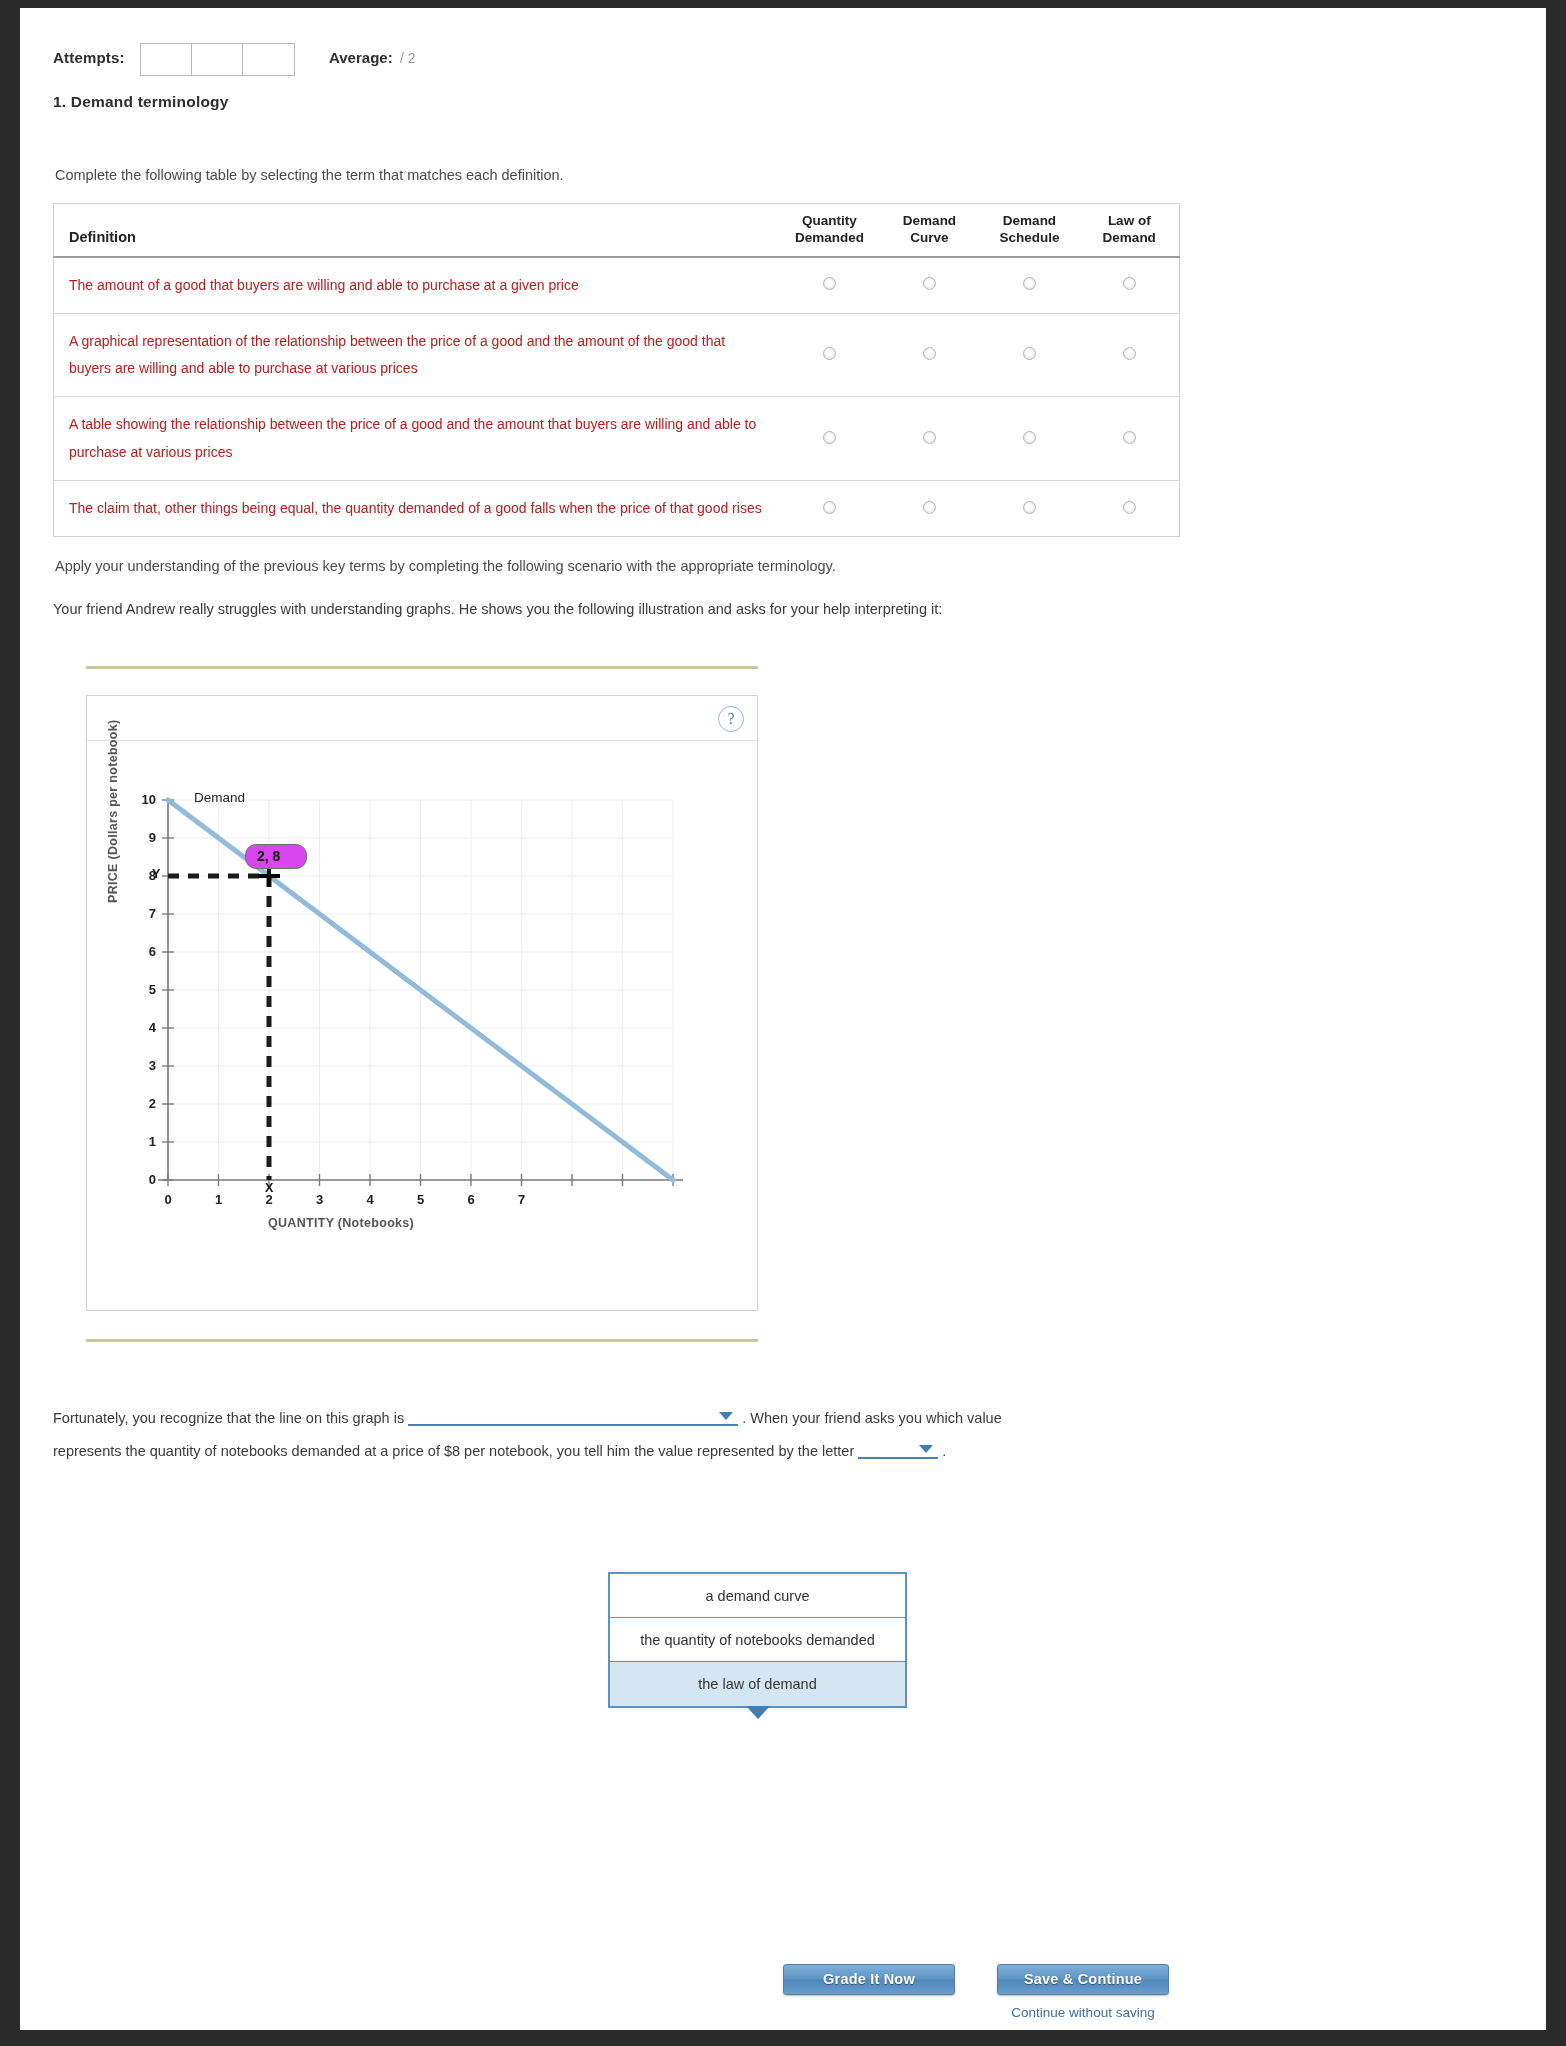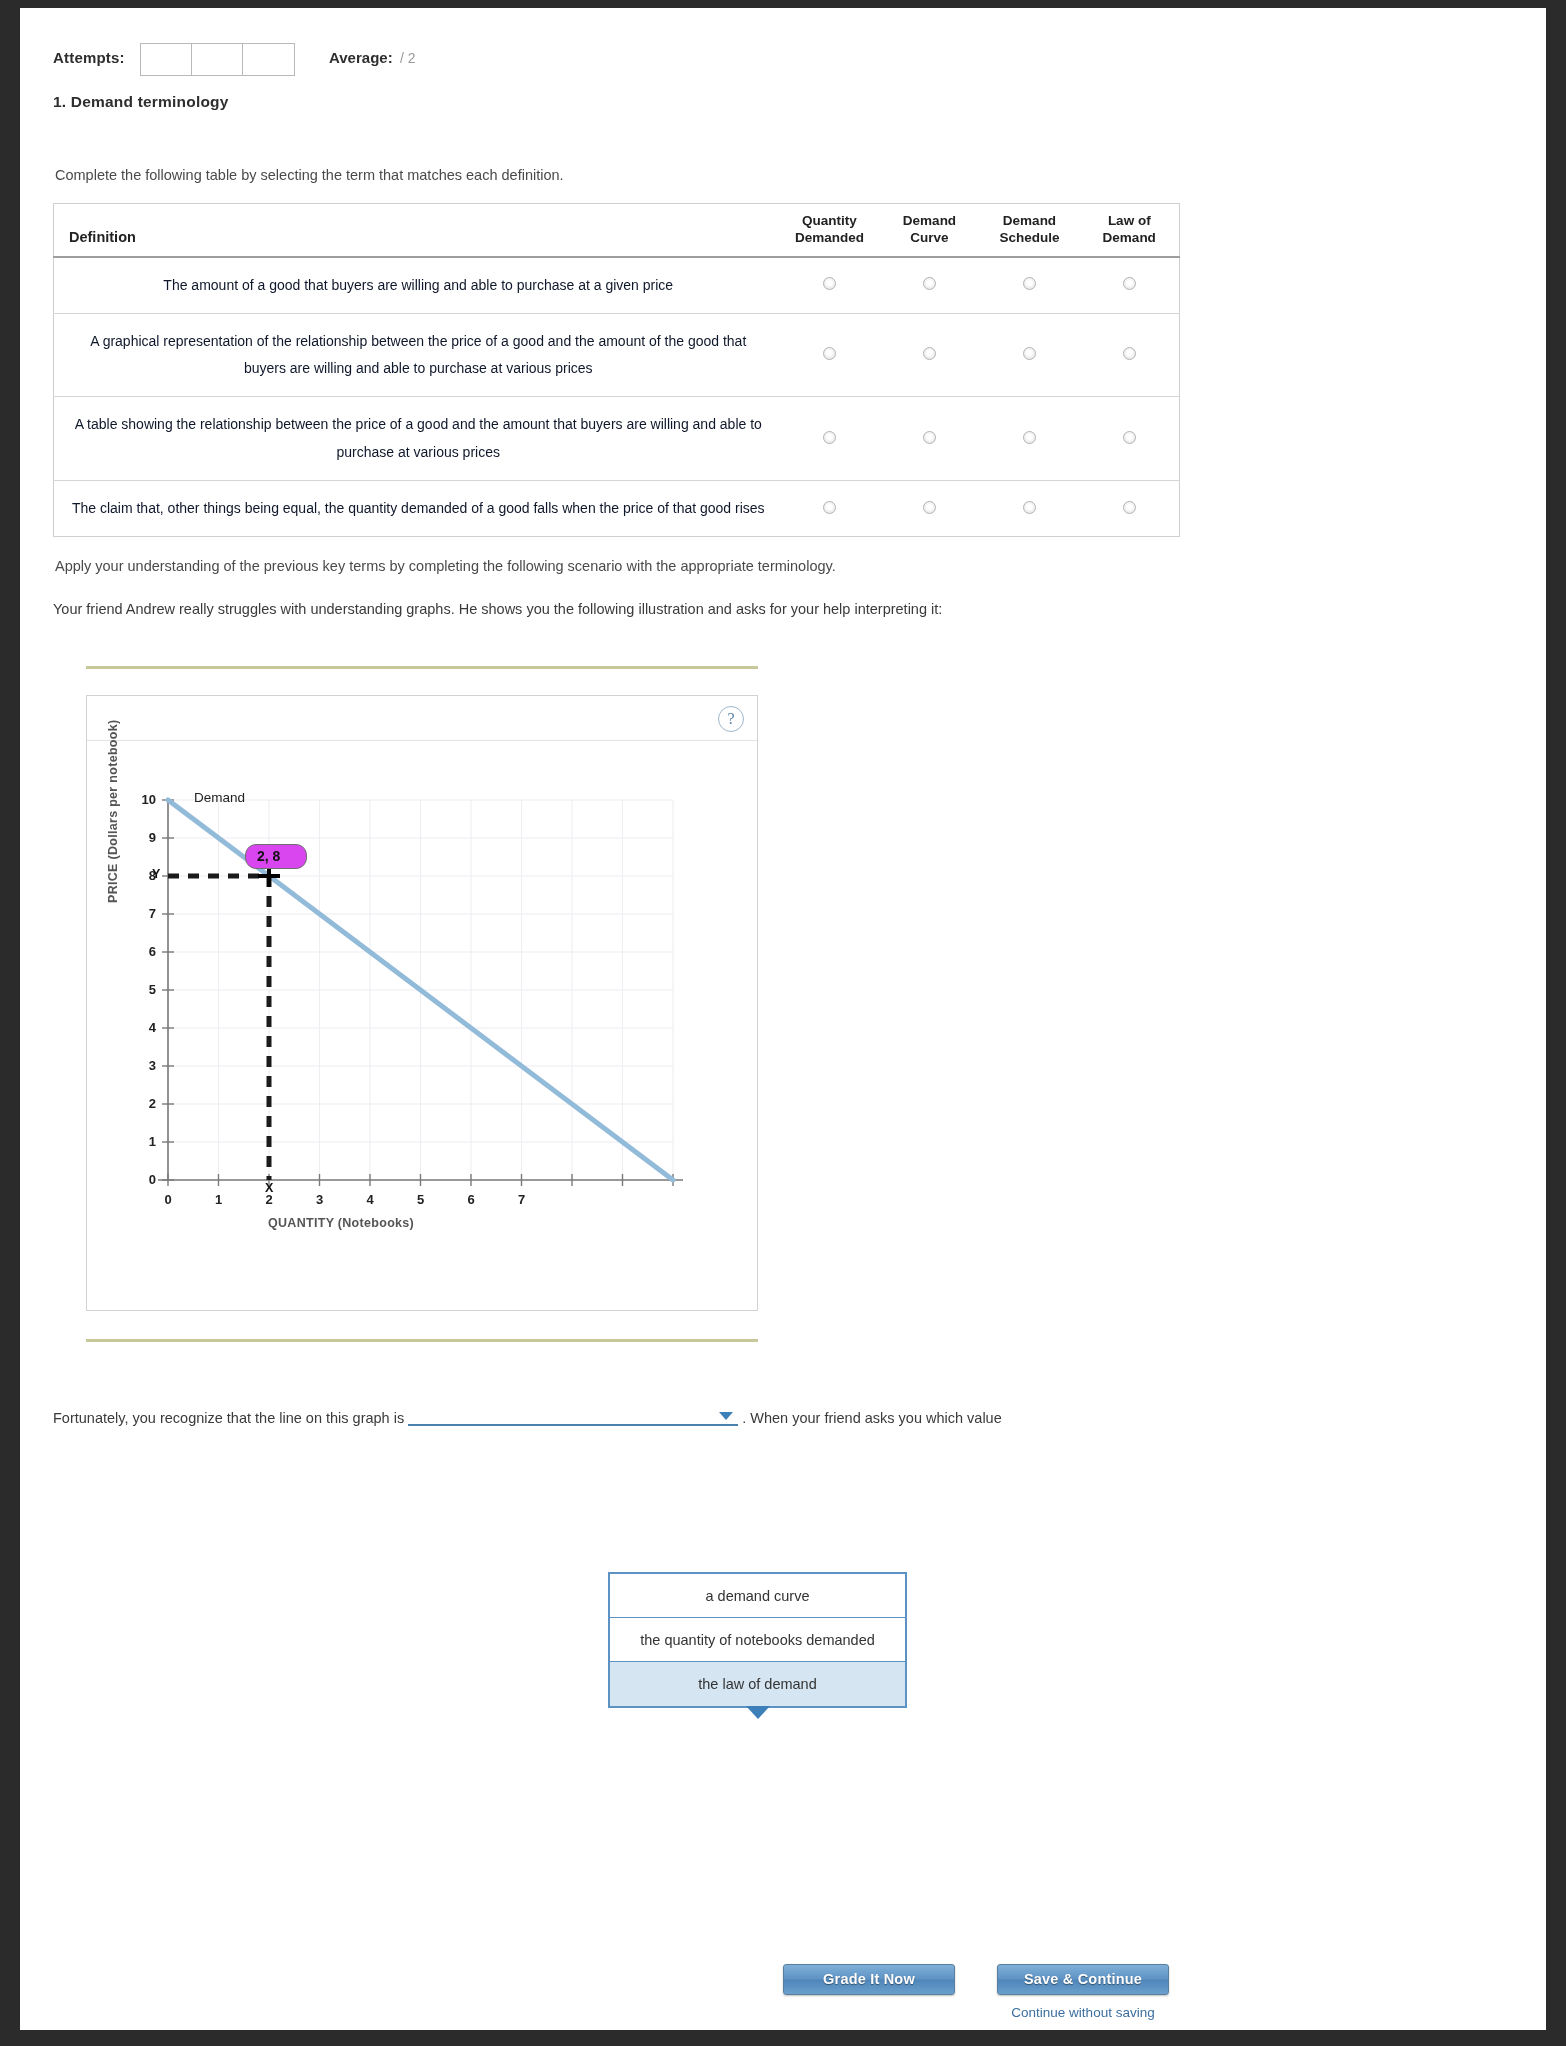--- a/index.html
+++ b/index.html
@@ -70,22 +70,22 @@
     padding:8px 0 9px 0;
     vertical-align:bottom;
     line-height:1.28;
   }
   .tbl thead th.defn {
     text-align:left; padding-left:15px; font-size:14.5px;
   }
   .tbl tbody tr { border-bottom:1px solid #d4d4d4; }
   .tbl tbody tr:last-child { border-bottom:0; }
   .tbl td.def-cell {
-    text-align:center; padding:14px 12px 14px 15px;
-    font-size:14px; color:#0f172a; line-height:1.95;
+    text-align:left; padding:14px 12px 14px 15px;
+    font-size:14px; color:#b91c1c; line-height:1.95;
   }
   .tbl td.opt-cell { text-align:center; vertical-align:middle; }
   .radio {
     display:inline-block; width:13px; height:13px; border-radius:50%;
     border:1px solid #b4b4b4;
     background: radial-gradient(circle at 50% 45%, #ffffff 30%, #e6e6e6 75%, #d2d2d2 100%);
     box-shadow: inset 0 0 1px #fff;
   }
   .col-w { width:100px; }
 
@@ -389,18 +389,26 @@
 
   <div class="fill-text" style="left:33px; top:1397px;">
     <span>Fortunately, you recognize that the line on this graph is</span>
     <span class="sel-field" style="width:330px; height:21px;">
       <span></span>
       <span class="sel-caret"></span>
     </span>
     <span>. When your friend asks you which value</span>
   </div>
 
+  <div class="fill-text" style="left:33px; top:1430px;">
+    <span>represents the quantity of notebooks demanded at a price of $8 per notebook, you tell him the value represented by the letter</span>
+    <span class="sel-field" style="width:80px; height:21px;">
+      <span></span>
+      <span class="sel-caret"></span>
+    </span>
+    <span>.</span>
+  </div>
 
   <div class="btn" id="btn-grade">Grade It Now</div>
   <div class="btn" id="btn-save">Save &amp; Continue</div>
   <div class="link-cws">Continue without saving</div>
 
 </div>
 
 </body></html>

